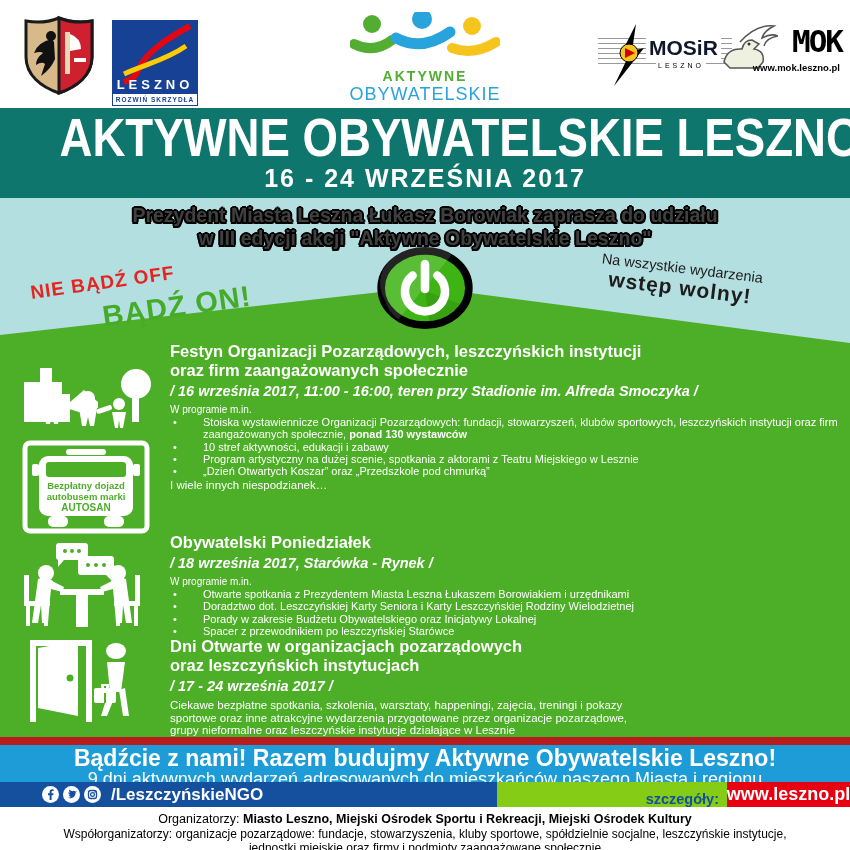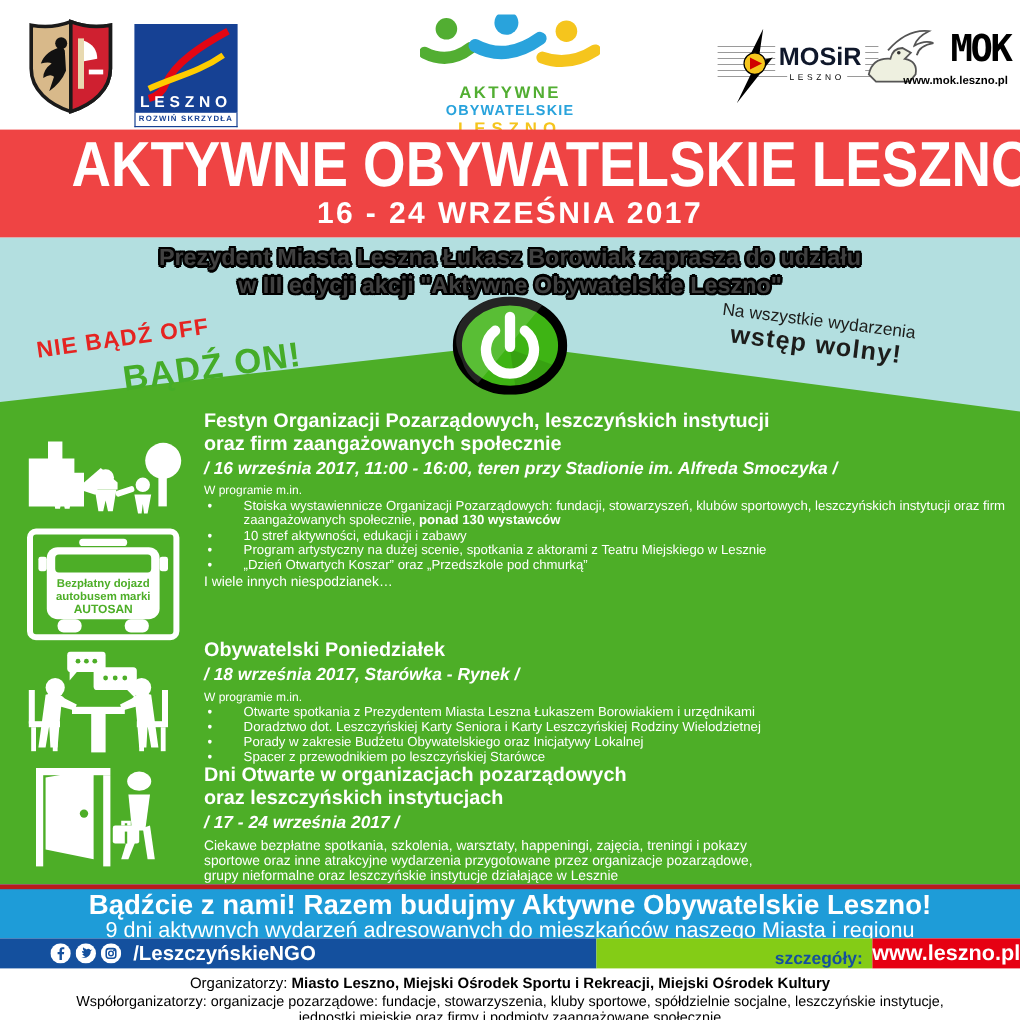--- a/index.html
+++ b/index.html
@@ -10,34 +10,34 @@
   
   .header{position:absolute;top:0;left:0;width:850px;height:108px;background:#fff}
   .leszno-logo{position:absolute;left:112px;top:20px;width:86px}
   .leszno-sq{position:relative;width:86px;height:74px;background:#164194}
   .leszno-name{position:absolute;left:0;bottom:2px;width:100%;text-align:center;color:#fff;
     font-weight:bold;font-size:13px;letter-spacing:4px}
   .leszno-tag{width:86px;background:#fff;color:#164194;font-weight:bold;font-size:6.5px;
     letter-spacing:1px;text-align:center;padding:2px 0;border:1px solid #164194;border-top:none;box-sizing:border-box}
   .aol-logo{position:absolute;left:330px;top:12px;width:190px;text-align:center}
   .aol-l1{color:#52ae32;font-weight:bold;font-size:14px;letter-spacing:2px}
-  .aol-l2{color:#29a3dc;font-weight:bold;font-size:12px;letter-spacing:1px}
+  .aol-l2{color:#29a3dc;font-weight:normal;font-size:18px;letter-spacing:1px}
   .aol-l3{color:#f5c51d;font-weight:bold;font-size:14px;letter-spacing:5px}
   .mosir-logo{position:absolute;left:598px;top:30px;width:134px;height:54px}
   .mosir-lines{position:absolute;left:0;top:8px;width:134px;height:28px;
     background:repeating-linear-gradient(to bottom,#9a9a9a 0 1.5px,transparent 1.5px 5px)}
   .mosir-name{position:absolute;left:48px;top:6px;font-weight:bold;font-size:21px;color:#0f172a;background:#fff;padding:0 3px}
   .mosir-sub{position:absolute;left:58px;top:32px;font-size:7px;letter-spacing:3px;color:#000;background:#fff;padding:0 2px}
   .mok-logo{position:absolute;left:716px;top:22px;width:126px;height:66px}
   .mok-name{position:absolute;right:0;top:4px;font-family:"DejaVu Sans Mono",monospace;
     font-weight:bold;font-size:31px;letter-spacing:-2px;color:#000;line-height:30px}
   .mok-url{position:absolute;right:2px;top:40px;font-size:9.5px;font-weight:bold;color:#000}
 
   
-  .title-banner{position:absolute;top:108px;left:0;width:850px;height:90px;background:#ef4444;text-align:center;overflow:hidden}
+  .title-banner{position:absolute;top:108px;left:0;width:850px;height:90px;background:#0f766e;text-align:center;overflow:hidden}
   .title-banner h1{margin:2px 0 0;color:#fff;font-size:53px;font-weight:bold;letter-spacing:0;
     transform:scaleX(0.86);transform-origin:center;line-height:56px;white-space:nowrap}
   .title-dates{color:#fff;font-weight:bold;font-size:25px;letter-spacing:2px;margin-top:-2px}
 
   
   .midzone{position:absolute;top:198px;left:0;width:850px;height:539px;background:#b3dfe0}
   .green-shape{position:absolute;inset:0;background:#4dae27;
     clip-path:polygon(0 137px,50% 89px,100% 145px,100% 100%,0 100%)}
   .invite{position:absolute;top:6px;left:0;width:100%;text-align:center;color:#404040;font-weight:bold;
     font-size:19.5px;line-height:23px;
@@ -57,21 +57,21 @@
   .sec-when{font-style:italic;font-weight:bold;font-size:14.5px;line-height:17px;margin-top:3px}
   .sec-prog{font-size:10px;margin-top:3px;line-height:13px}
   .bullet{position:relative;padding-left:33px;font-size:11px;line-height:12.3px;color:#fff}
   .bullet::before{content:"\2022";position:absolute;left:3px;top:0}
   .more-line{font-size:11.5px;margin-top:2px}
   .note{font-weight:bold;font-size:12px;line-height:14px;margin-top:7px}
   .desc{font-size:11.5px;line-height:12.6px}
 
   
   .blue-banner{position:absolute;top:737px;left:0;width:850px;height:45px;background:#1e9cd8;
-    text-align:center;color:#fff;border-top:4px solid #b91c1c;box-sizing:border-box}
+    text-align:center;color:#fff;border-top:8px solid #b91c1c;box-sizing:border-box}
   .bb-l1{font-weight:bold;font-size:23px;line-height:25px;margin-top:1px}
   .bb-l2{font-size:18px;line-height:17px}
   .footer-bar{position:absolute;top:782px;left:0;width:850px;height:25px;display:flex}
   .fb-social{width:497px;background:#14509e;display:flex;align-items:center;padding-left:42px;box-sizing:border-box}
   .fb-social .handle{color:#fff;font-weight:bold;font-size:17px;margin-left:6px}
   .soc-ic{width:17px;height:17px;margin-right:4px}
   .fb-yellow{flex:1;background:#84cc16;display:flex;align-items:flex-end;justify-content:flex-end;padding-right:8px}
   .fb-details{color:#14509e;font-weight:bold;font-size:14.5px}
   .fb-red{width:123px;background:#e60012;display:flex;align-items:center;justify-content:center}
   .fb-red span{color:#fff;font-weight:bold;font-size:18px}

